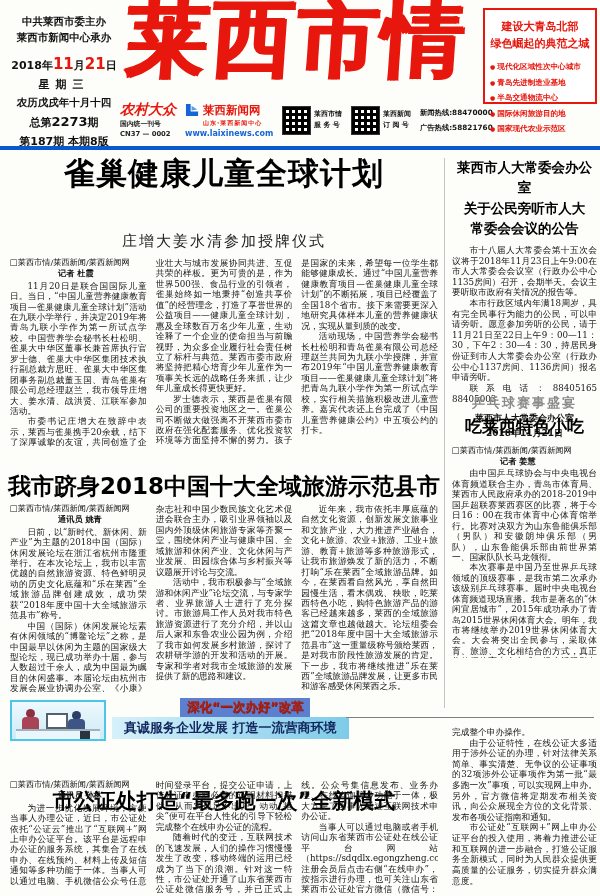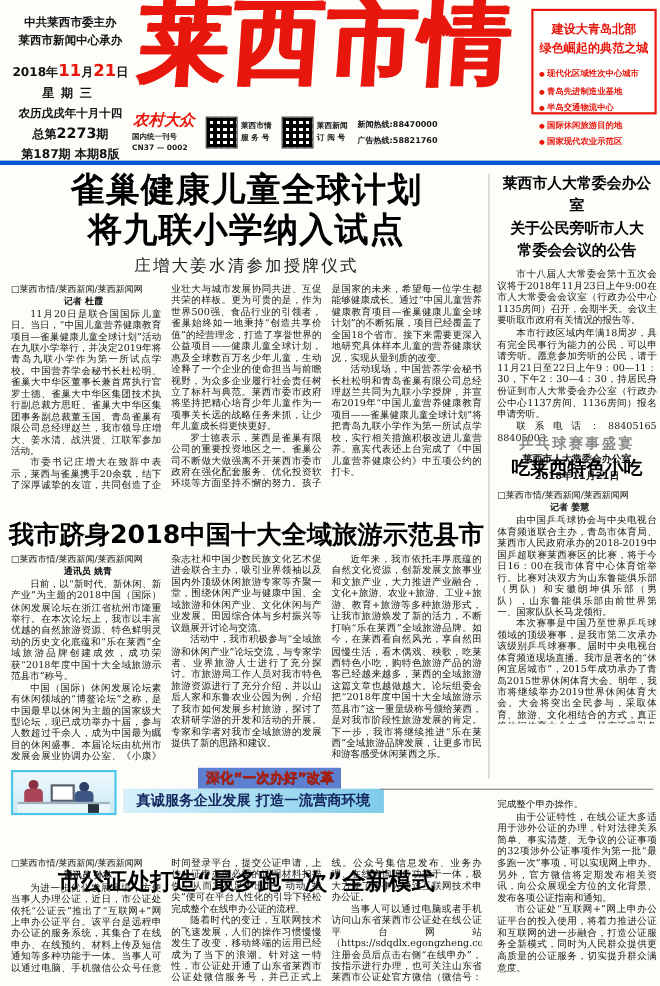--- a/index.html
+++ b/index.html
@@ -126,20 +126,31 @@
 </div>
 
 <div class="paper-title">莱西市情</div>
 
 <div class="sub-row">
   <div class="pub">
     <div class="script">农村大众</div>
     <div class="code">国内统一刊号</div>
     <div class="code">CN37 — 0002</div>
   </div>
+  <div class="site">
+    <div class="row1">
+      <svg class="logo-l" viewBox="0 0 16 15">
+          <polygon points="1,1 6,1 6,9 14,9 14,14 1,14" fill="#1565d8"></polygon>
+          <polygon points="7,3 13,7 7,8" fill="#5a9bea"></polygon>
+        </svg>
+      <span class="name">莱西新闻网</span>
+    </div>
+    <div class="sub">山东·莱西新闻中心</div>
+    <div class="url">www.laixinews.com</div>
+  </div>
   <div class="qr-item">
     <div class="qr"></div>
     <div class="qr-label">
       <div>莱西市情</div>
       <div>服 务 号</div>
     </div>
   </div>
   <div class="qr-item">
     <div class="qr"></div>
     <div class="qr-label">
@@ -162,21 +173,20 @@
       <div class="bullet">半岛交通物流中心</div>
       <div class="bullet">国际休闲旅游目的地</div>
       <div class="bullet">国家现代农业示范区</div>
     </div>
 </div>
 
 <div class="blue-rule"></div>
 
 <div class="a1-head">
   <div>雀巢健康儿童全球计划</div>
-  <div>将九联小学纳入试点</div>
 </div>
 <div class="a1-sub">庄增大姜水清参加授牌仪式</div>
 <div class="a1-body colbody">
   <p class="byline">
     <span class="src">□莱西市情/莱西新闻/莱西新闻网</span>
     <span class="rep">记者 杜霞</span>
   </p>
   <div style="display:contents"><p class="para">11月20日是联合国国际儿童日。当日，“中国儿童营养健康教育项目—雀巢健康儿童全球计划”活动在九联小学举行，并决定2019年将青岛九联小学作为第一所试点学校。中国营养学会秘书长杜松明、雀巢大中华区董事长兼首席执行官罗士德、雀巢大中华区集团技术执行副总裁方思旺、雀巢大中华区集团事务副总裁董玉国、青岛雀巢有限公司总经理赵兰，我市领导庄增大、姜水清、战洪贤、江联军参加活动。</p><p class="para">市委书记庄增大在致辞中表示，莱西与雀巢携手20余载，结下了深厚诚挚的友谊，共同创造了企业壮大与城市发展协同共进、互促共荣的样板。更为可贵的是，作为世界500强、食品行业的引领者，雀巢始终如一地秉持“创造共享价值”的经营理念，打造了享誉世界的公益项目——健康儿童全球计划，惠及全球数百万名少年儿童，生动诠释了一个企业的使命担当与前瞻视野，为众多企业履行社会责任树立了标杆与典范。莱西市委市政府将坚持把精心培育少年儿童作为一项事关长远的战略任务来抓，让少年儿童成长得更快更好。</p><p class="para">罗士德表示，莱西是雀巢有限公司的重要投资地区之一。雀巢公司不断做大做强离不开莱西市委市政府在强化配套服务、优化投资软环境等方面坚持不懈的努力。孩子是国家的未来，希望每一位学生都能够健康成长。通过“中国儿童营养健康教育项目—雀巢健康儿童全球计划”的不断拓展，项目已经覆盖了全国18个省市。接下来需要更深入地研究具体样本儿童的营养健康状况，实现从量到质的改变。</p><p class="para">活动现场，中国营养学会秘书长杜松明和青岛雀巢有限公司总经理赵兰共同为九联小学授牌，并宣布2019年“中国儿童营养健康教育项目——雀巢健康儿童全球计划”将把青岛九联小学作为第一所试点学校，实行相关措施积极改进儿童营养。嘉宾代表还上台完成了《中国儿童营养健康公约》中五项公约的打卡。</p></div>
 </div>
 

